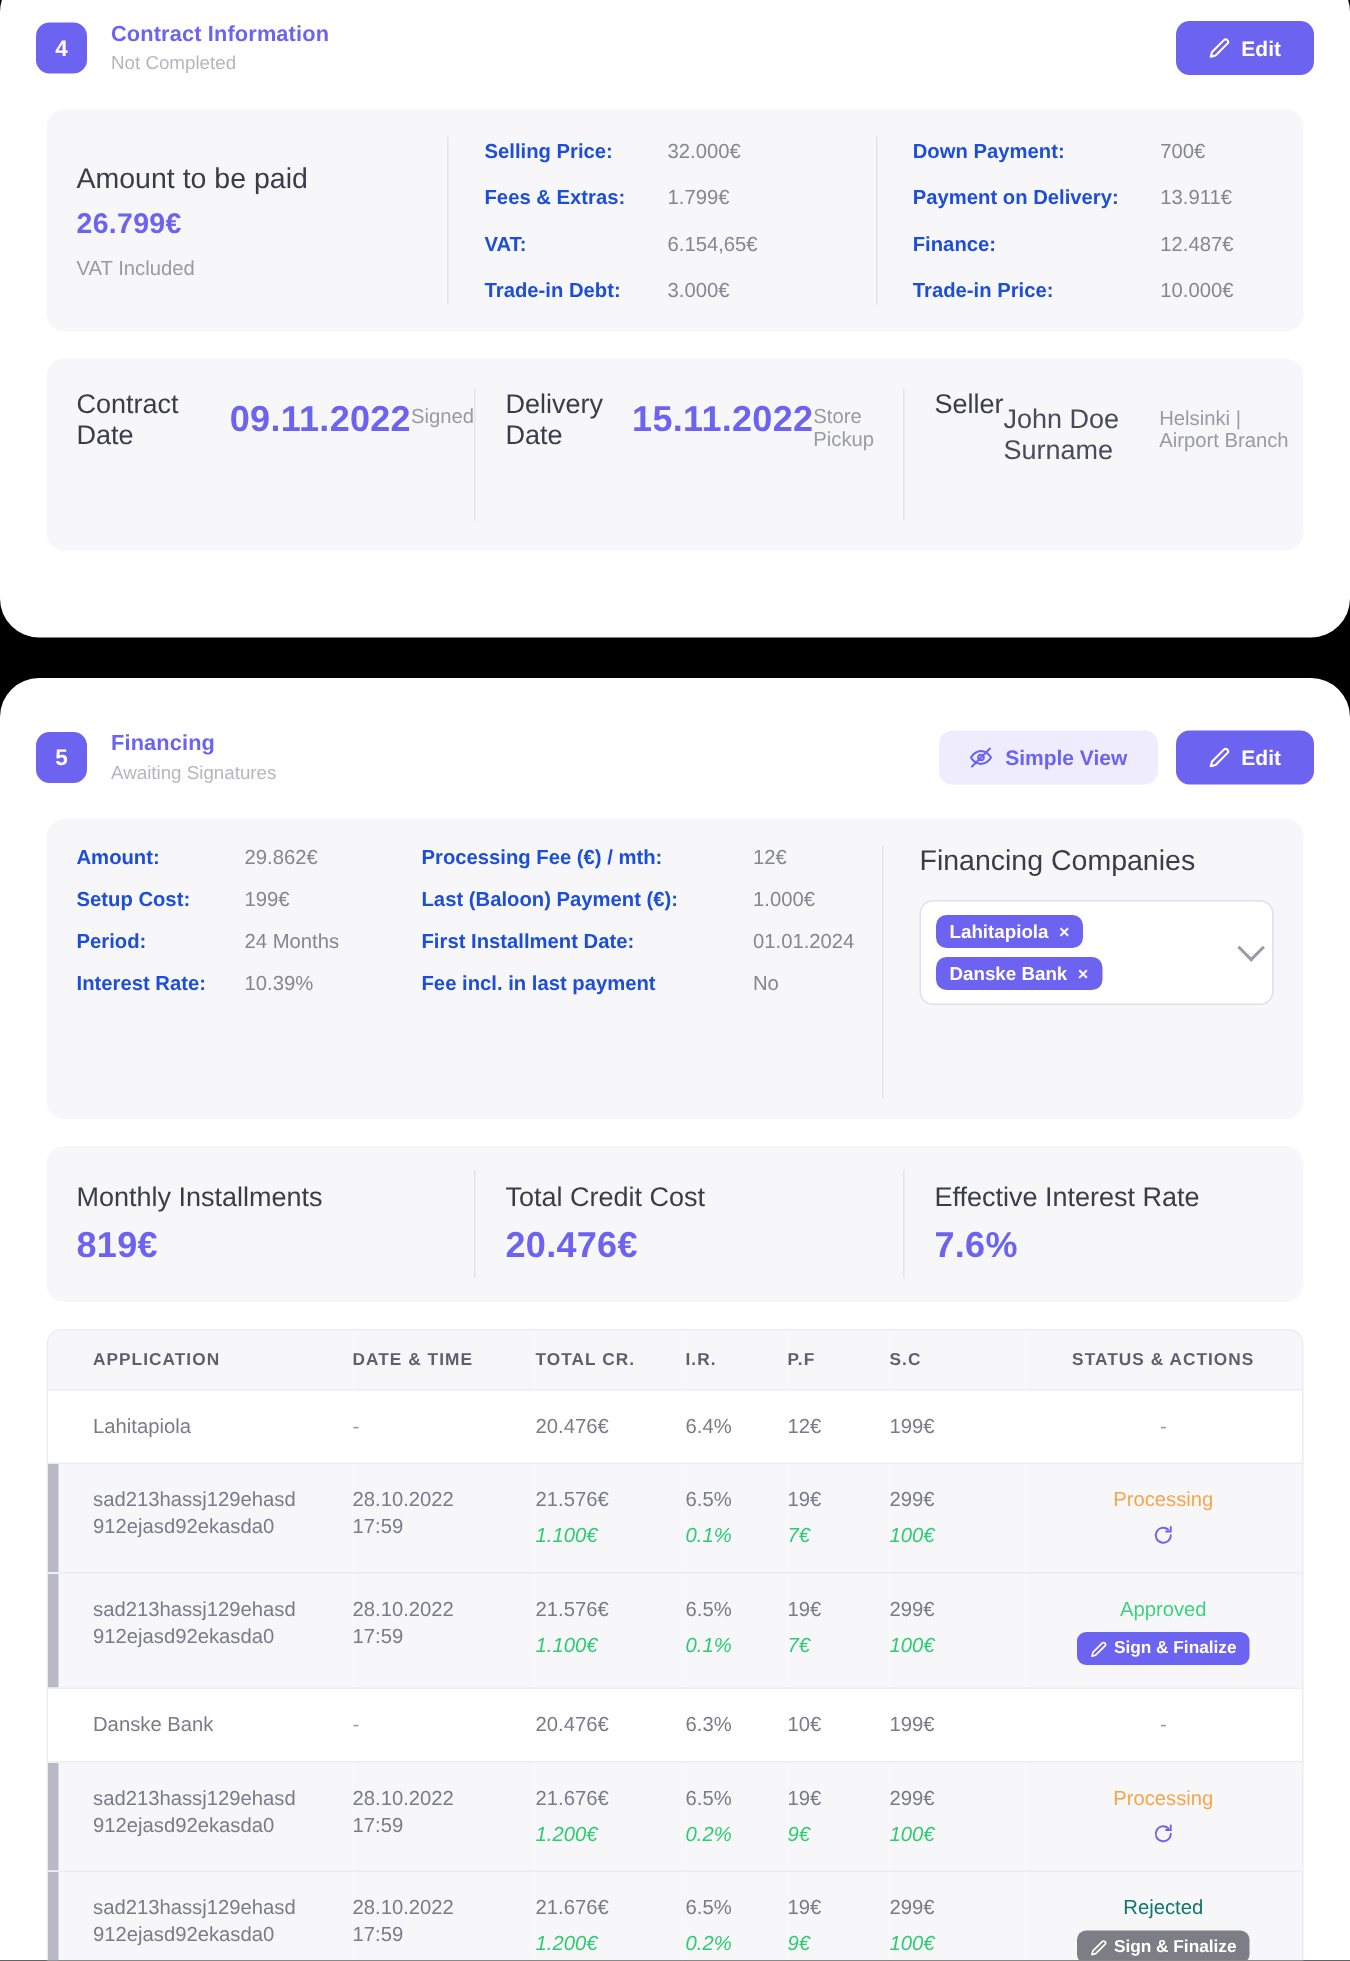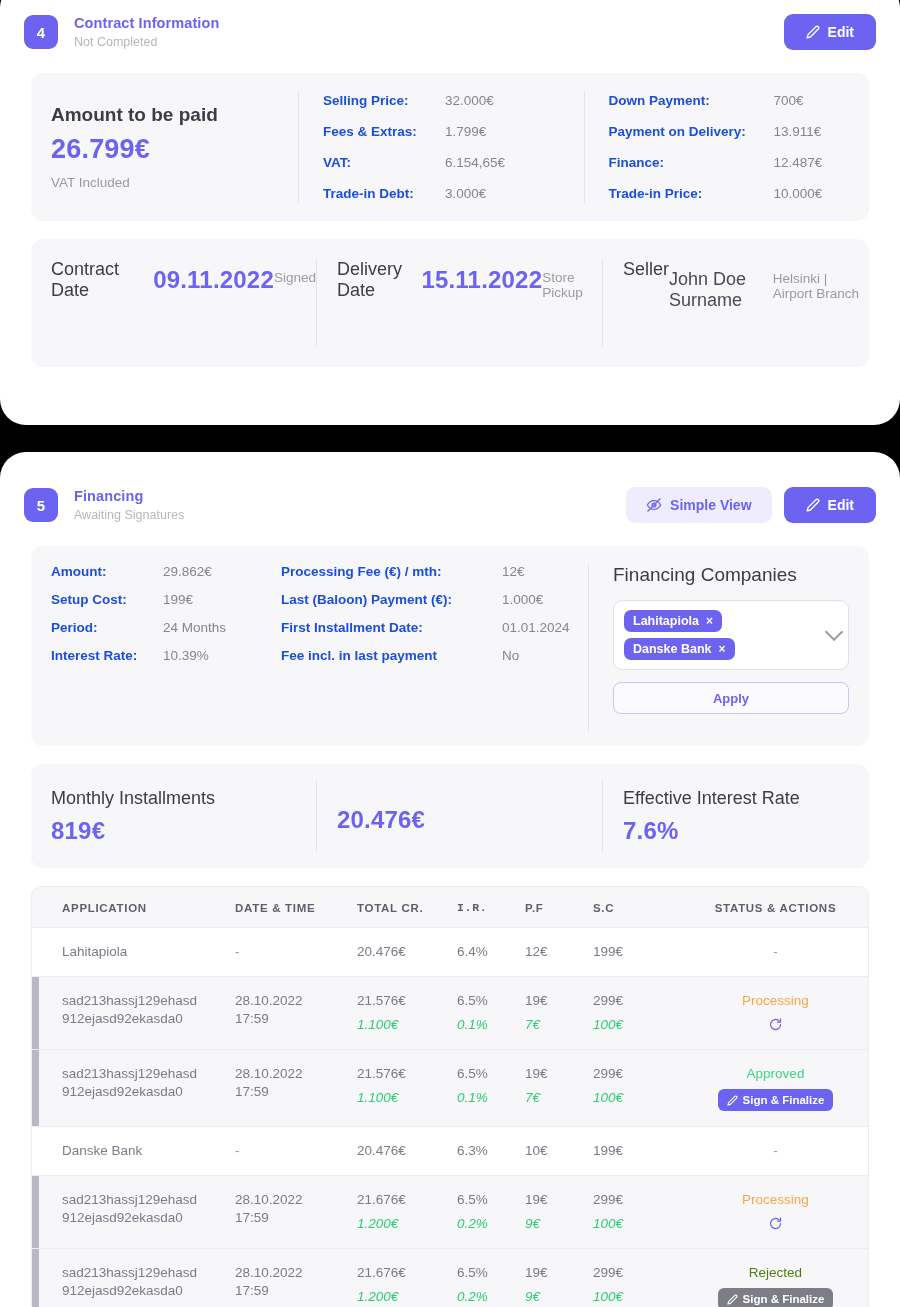--- a/index.html
+++ b/index.html
@@ -111,22 +111,22 @@
     display: flex;
     align-items: stretch;
     padding: 18px 0;
   }
   .amt-left {
     width: 268px;
     padding-left: 20px;
     border-right: 1px solid #e4e4ea;
     display: flex; flex-direction: column; justify-content: center;
   }
-  .amt-title { font-size: 19px; color: #3c3c47; font-weight: 700; }
-  .amt-value { font-size: 27px; color: #6c63f0; font-weight: 600; margin-top: 8px; letter-spacing: .2px; }
+  .amt-title { font-size: 19px; color: #3c3c47; font-weight: 400; }
+  .amt-value { font-size: 19px; color: #6c63f0; font-weight: 600; margin-top: 8px; letter-spacing: .2px; }
   .amt-note { font-size: 13.5px; color: #9a9aa5; margin-top: 10px; }
 
   .kv-col {
     flex: 1;
     padding: 2px 0 2px 24px;
     display: flex;
     flex-direction: column;
     justify-content: space-between;
   }
   .kv-col.bordered { border-right: 1px solid #e4e4ea; }
@@ -259,21 +259,21 @@
     font-weight: 700;
     letter-spacing: .7px;
     text-align: left;
     padding: 14px 0 13px 0;
     border-bottom: 1px solid #ececf1;
   }
   .tbl th:first-child, .tbl td:first-child { padding-left: 30px; }
   .col-app { width: 203px; }
   .col-dt  { width: 122px; }
   .col-tc  { width: 100px; }
-  .col-ir  { width: 68px; font-family: Liberation Mono, monospace; }
+  .col-ir  { width: 68px; }
   .col-pf  { width: 68px; }
   .col-sc  { width: 90px; }
   .col-sa  { width: auto; }
   .tbl th.col-sa { text-align: center; }
 
   .tbl td {
     font-size: 13.5px;
     color: #7b7b88;
     vertical-align: top;
     padding-top: 15px;
@@ -286,21 +286,21 @@
     box-shadow: inset 7px 0 0 0 #b9b9c6;
   }
   .cell-main { display: block; color: #7b7b88; line-height: 18px; }
   .cell-delta { display: block; color: #2ecc71; font-style: italic; line-height: 18px; margin-top: 6px; }
   .dash { color: #9a9aa5; }
   td.c-center { text-align: center; }
 
   .status { display: block; font-size: 13.5px; line-height: 18px; text-align: center; }
   .status.processing { color: #f5a64a; }
   .status.approved { color: #3ed37f; }
-  .status.rejected { color: #4d7c0f; }
+  .status.rejected { color: #0f766e; }
 
   .act-wrap { margin-top: 6px; display: flex; justify-content: center; }
   .btn-sign {
     border-radius: 6px;
     height: 22px;
     padding: 0 9px;
     font-size: 11.5px;
     font-weight: 700;
     color: #fff;
     display: inline-flex;
@@ -477,30 +477,30 @@
           <span class="chip">
             <span>Lahitapiola</span>
             <span class="chip-x">×</span>
           </span>
           <span class="chip">
             <span>Danske Bank</span>
             <span class="chip-x">×</span>
           </span>
           <span class="chev"></span>
         </div>
-        <button class="btn btn-apply">Apply</button>
       </div>
     </div>
 
     <div class="gcard" id="summary-card">
       <div class="sum-col c1">
         <div class="sum-title">Monthly Installments</div>
         <div class="sum-value">819€</div>
       </div>
       <div class="sum-col c2">
+        <div class="sum-title">Total Credit Cost</div>
         <div class="sum-value">20.476€</div>
       </div>
       <div class="sum-col c3">
         <div class="sum-title">Effective Interest Rate</div>
         <div class="sum-value">7.6%</div>
       </div>
     </div>
 
     <div class="tbl-wrap">
       <table class="tbl">

